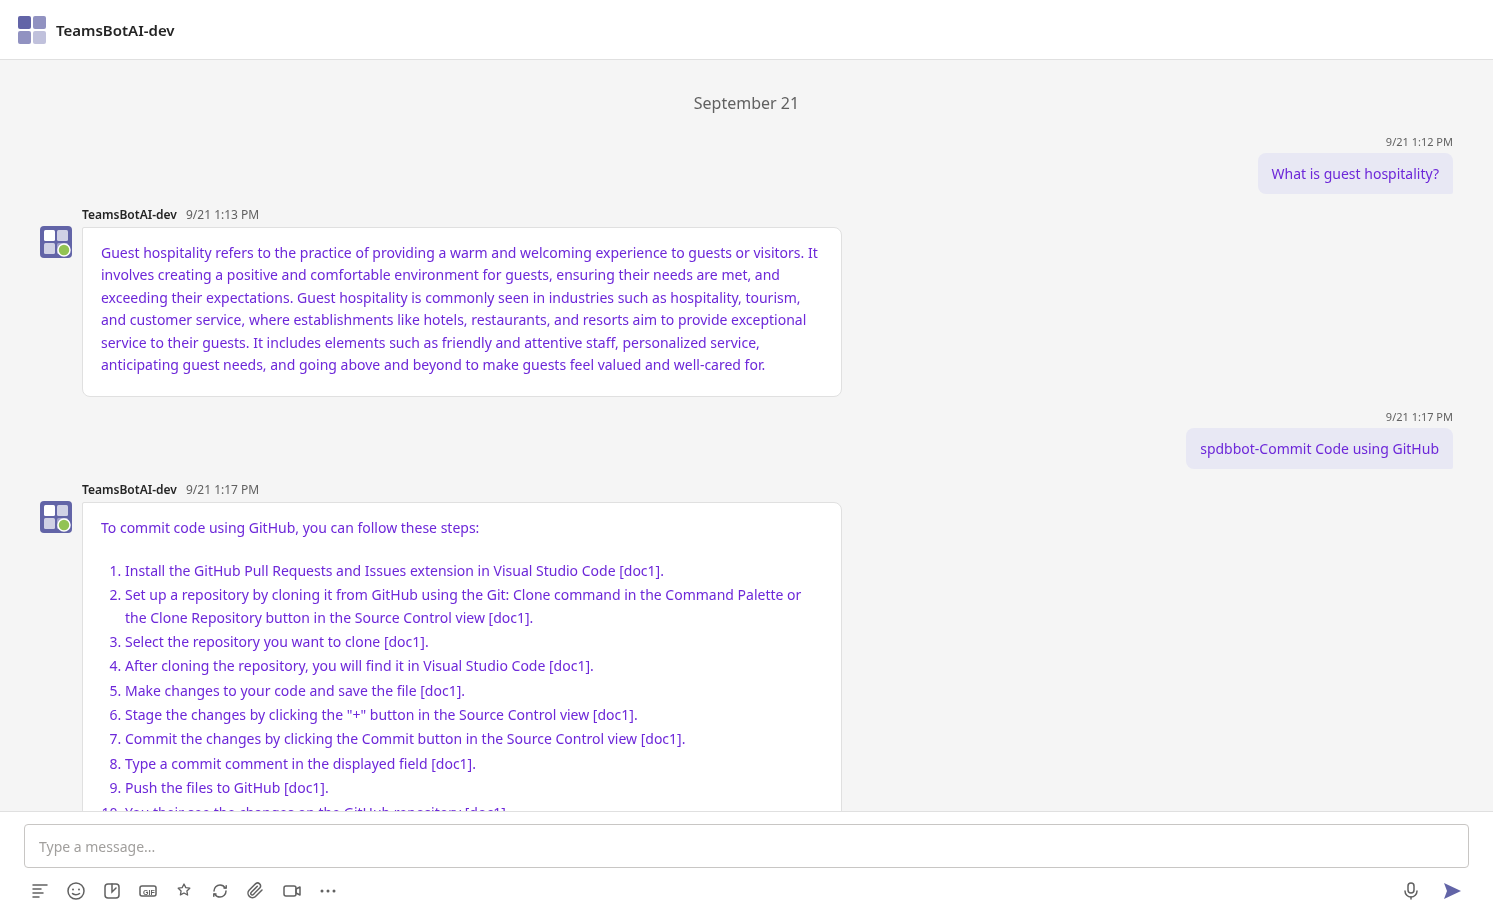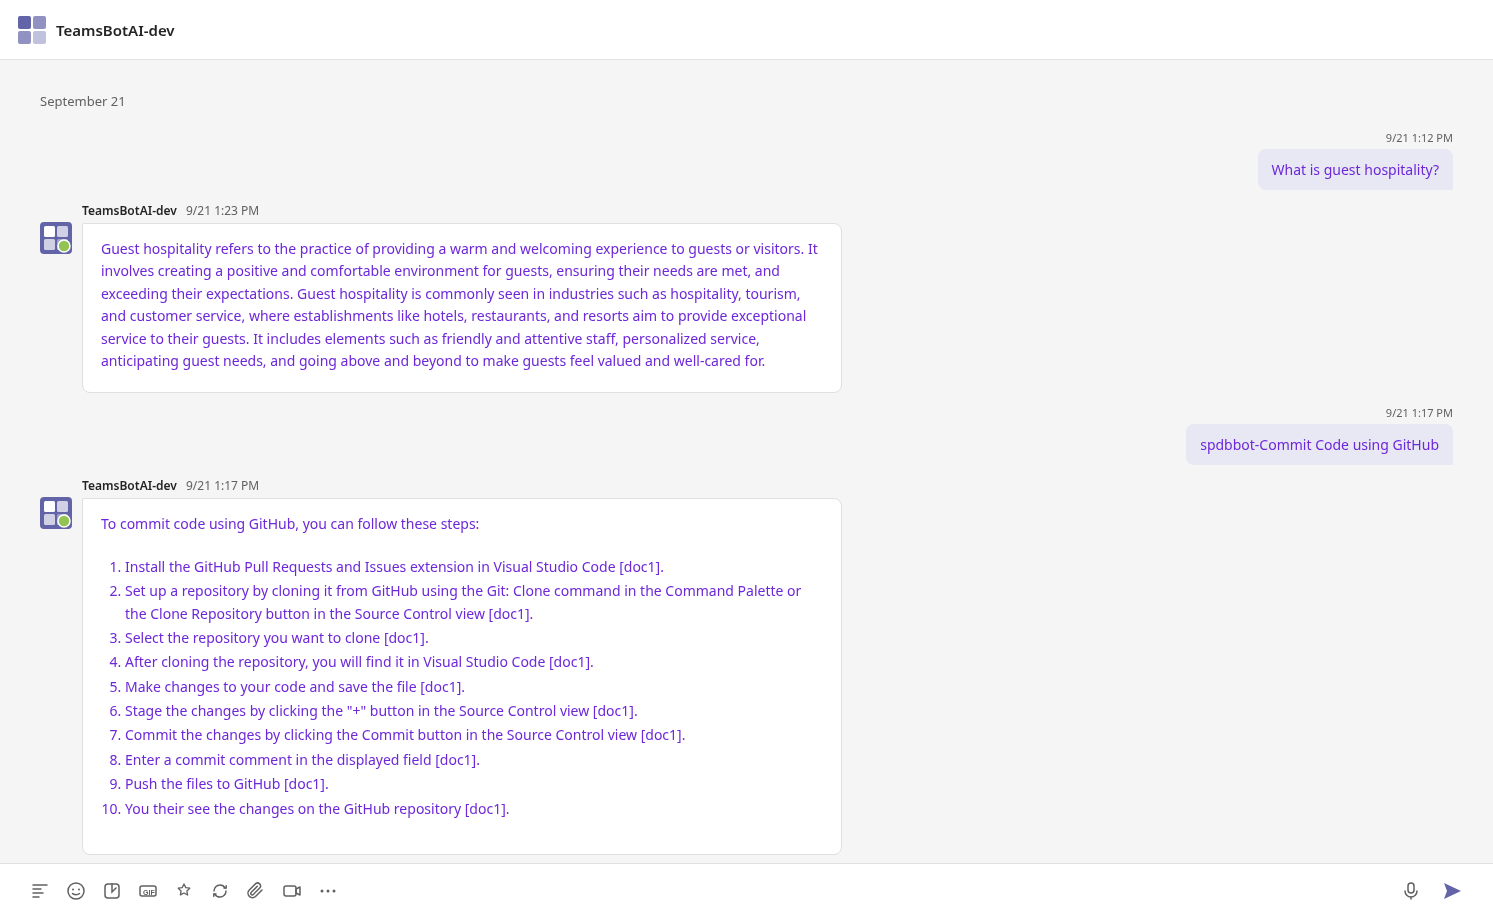--- a/index.html
+++ b/index.html
@@ -74,22 +74,22 @@
       flex: 1;
       overflow-y: auto;
       padding: 20px 40px;
       background: #f5f5f5;
       display: flex;
       flex-direction: column;
       gap: 8px;
     }
 
     .date-separator {
-      text-align: left;
-      font-size: 13px;
+      text-align: center;
+      font-size: 16px;
       color: #616161;
       margin: 12px 0;
     }
 
     
     .message-row-user {
       display: flex;
       align-items: flex-start;
       flex-direction: column;
       align-items: flex-end;
@@ -251,21 +251,21 @@
       <rect width="32" height="32" rx="4" fill="#6264a7"></rect>
       <rect x="4" y="4" width="11" height="11" rx="1.5" fill="white"></rect>
       <rect x="17" y="4" width="11" height="11" rx="1.5" fill="white" opacity="0.7"></rect>
       <rect x="4" y="17" width="11" height="11" rx="1.5" fill="white" opacity="0.7"></rect>
       <rect x="17" y="17" width="11" height="11" rx="1.5" fill="white" opacity="0.4"></rect>
       <circle cx="24" cy="24" r="6" fill="#92c353" stroke="white" stroke-width="1.5"></circle>
     </svg>
     <div class="bot-content">
       <div class="bot-meta">
         <span class="bot-name">TeamsBotAI-dev</span>
-        <span>9/21 1:23 PM</span>
+        <span>9/21 1:13 PM</span>
       </div>
       <div class="bubble-bot">
         <p>Guest hospitality refers to the practice of providing a warm and welcoming experience to guests or visitors. It involves creating a positive and comfortable environment for guests, ensuring their needs are met, and exceeding their expectations. Guest hospitality is commonly seen in industries such as hospitality, tourism, and customer service, where establishments like hotels, restaurants, and resorts aim to provide exceptional service to their guests. It includes elements such as friendly and attentive staff, personalized service, anticipating guest needs, and going above and beyond to make guests feel valued and well-cared for.</p>
       </div>
     </div>
   </div>
 
   <div class="message-row-user">
     <div class="message-timestamp-user">9/21 1:17 PM</div>
     <div class="bubble-user">spdbbot-Commit Code using GitHub</div>
@@ -288,32 +288,35 @@
       <div class="bubble-bot">
         <p>To commit code using GitHub, you can follow these steps:</p>
         <ol id="steps-list">
             <li>Install the GitHub Pull Requests and Issues extension in Visual Studio Code [doc1].</li>
             <li>Set up a repository by cloning it from GitHub using the Git: Clone command in the Command Palette or the Clone Repository button in the Source Control view [doc1].</li>
             <li>Select the repository you want to clone [doc1].</li>
             <li>After cloning the repository, you will find it in Visual Studio Code [doc1].</li>
             <li>Make changes to your code and save the file [doc1].</li>
             <li>Stage the changes by clicking the "+" button in the Source Control view [doc1].</li>
             <li>Commit the changes by clicking the Commit button in the Source Control view [doc1].</li>
-            <li>Enter a commit comment in the displayed field [doc1].</li>
+            <li>Type a commit comment in the displayed field [doc1].</li>
             <li>Push the files to GitHub [doc1].</li>
             <li>You their see the changes on the GitHub repository [doc1].</li>
           </ol>
 
       </div>
     </div>
   </div>
 
 </div>
 
 <div class="input-area">
+  <div class="message-input-wrapper">
+    <input type="text" class="message-input" placeholder="Type a message..." style="">
+  </div>
   <div class="toolbar-row">
     <div class="toolbar-left">
 
       <button class="toolbar-btn" title="Format">
         <svg width="20" height="20" viewBox="0 0 20 20" fill="none">
           <path d="M3 4h14M3 8h8M3 12h10M3 16h6" stroke="#616161" stroke-width="1.5" stroke-linecap="round"></path>
         </svg>
       </button>
 
       <button class="toolbar-btn" title="Emoji">

